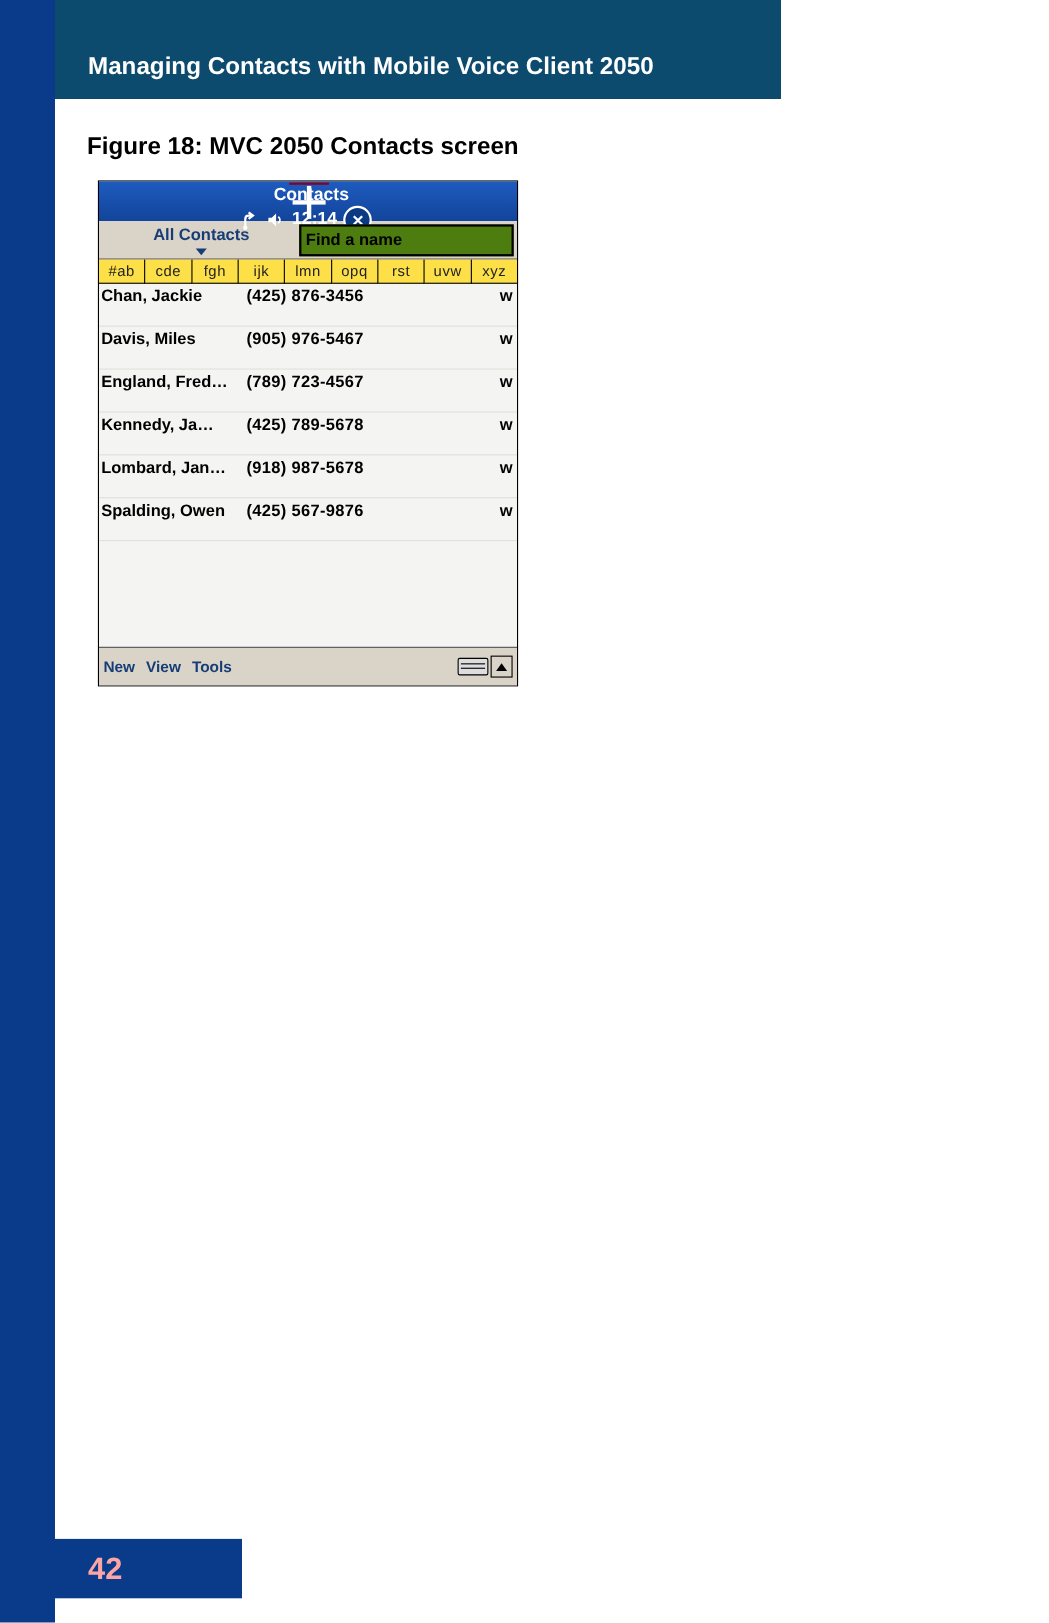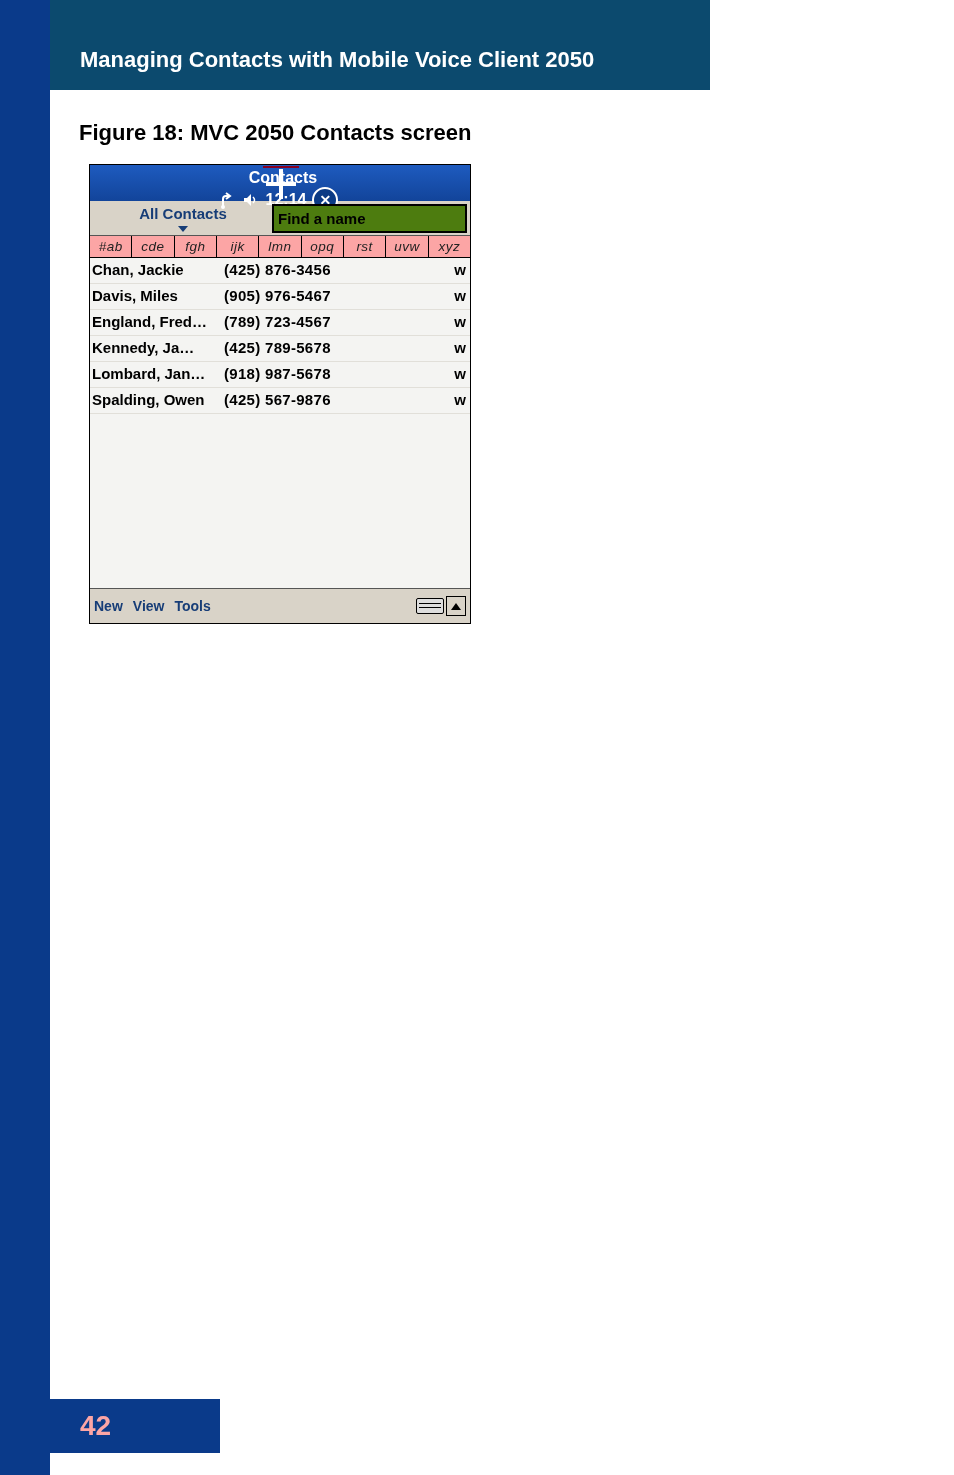--- a/index.html
+++ b/index.html
@@ -127,22 +127,21 @@
     background:#4d7c0f;
     color:#000;
     font-weight:bold;
     font-size:15px;
     padding-left:4px;
     display:flex;
     align-items:center;
   }
   .alpha {
     display:flex;
-    background:#fca5a5;
-    font-style:italic;
+    background:#fde047;
   }
   .alpha div {
     flex:1;
     text-align:center;
     font-size:13.5px;
     letter-spacing: 0.5px;
     color:#222;
     padding:3px 0;
     border-right:1px solid #000;
     border-bottom:1px solid #000;
@@ -151,21 +150,21 @@
   .list {
     background:#f4f4f2;
     height: 330px;
   }
   .row {
     display:flex;
     font-size:15px;
     height:22px;
     align-items:center;
     border-bottom:1px solid #e1dfd9;
-    padding:0 4px 3px 2px;
+    padding:0 4px 16px 2px;
   }
   .row .n { font-weight:bold; color:#000; width:132px; white-space:nowrap; overflow:hidden; }
   .row .p { font-weight:bold; color:#000; flex:1; letter-spacing:0.3px; }
   .row .t { font-weight:bold; color:#000; width:20px; text-align:right; }
   .bottombar {
     height: 34px;
     background: #d9d3c8;
     border-top:1px solid #555;
     display:flex;
     align-items:center;

